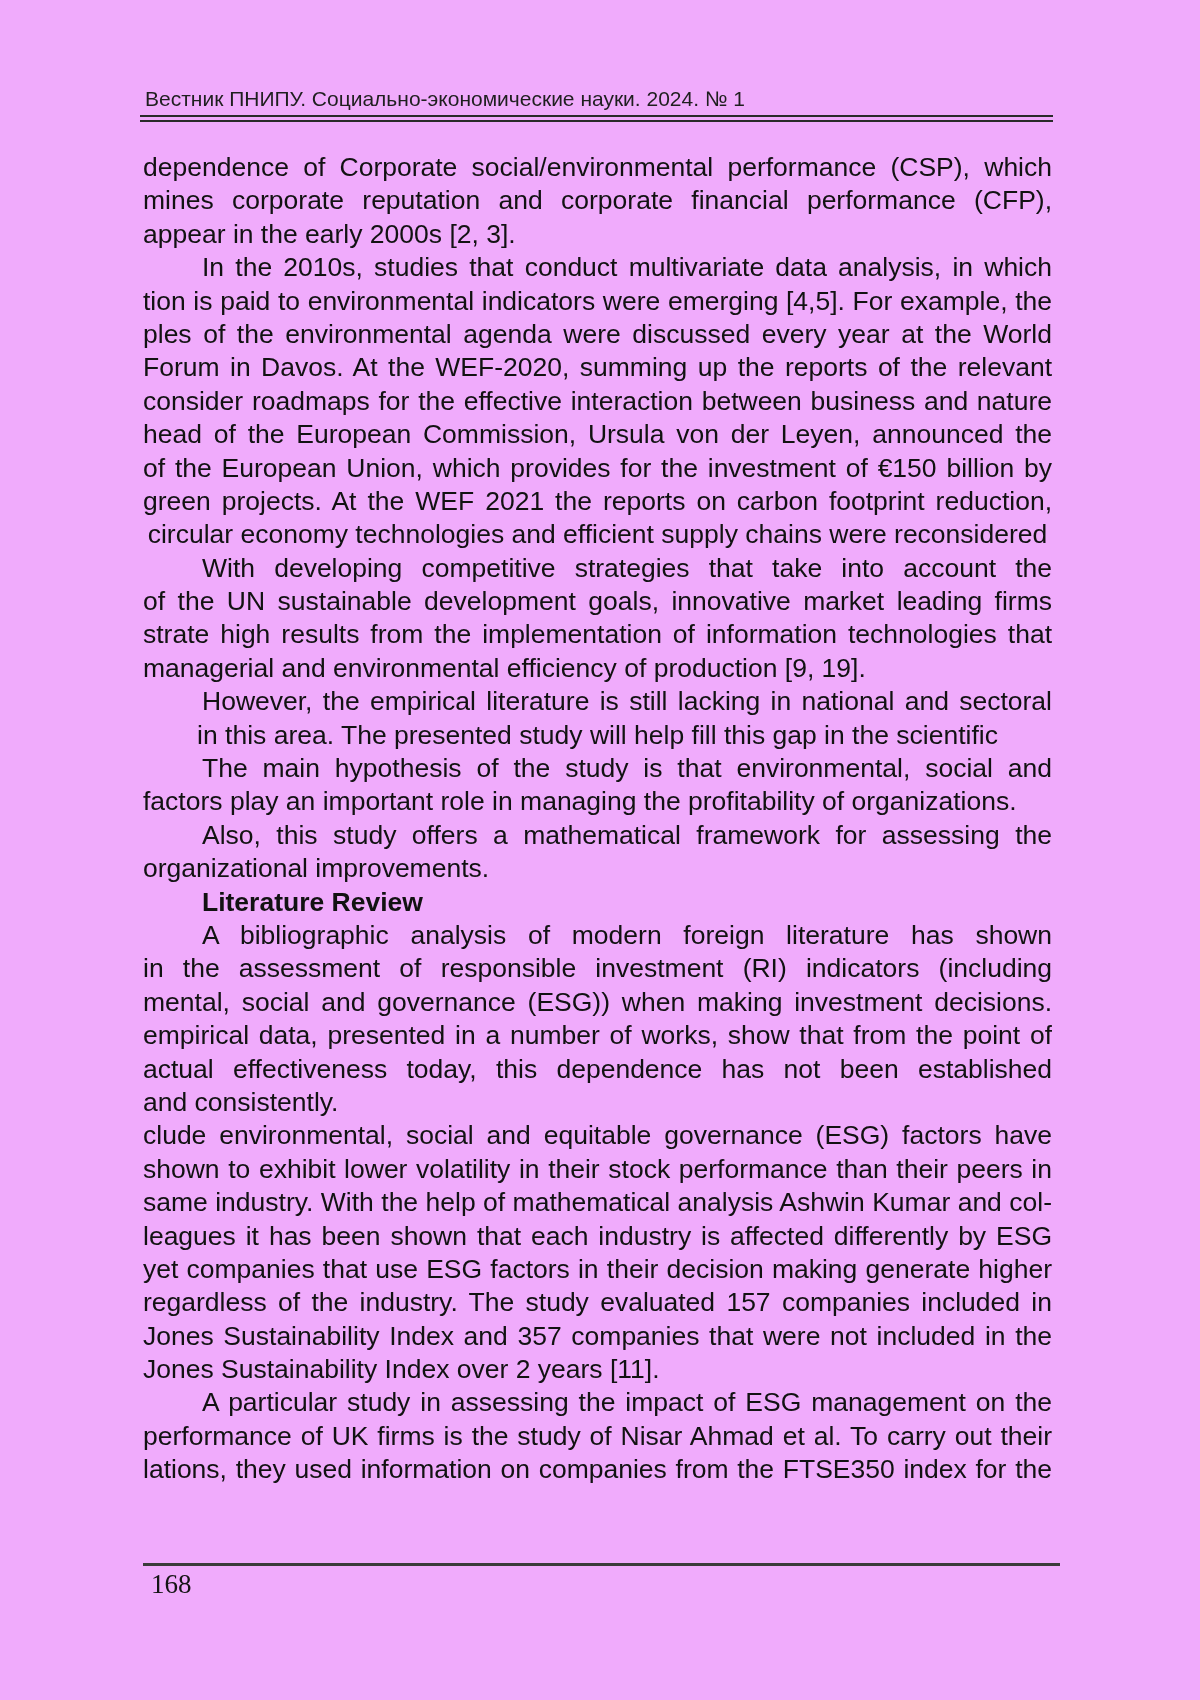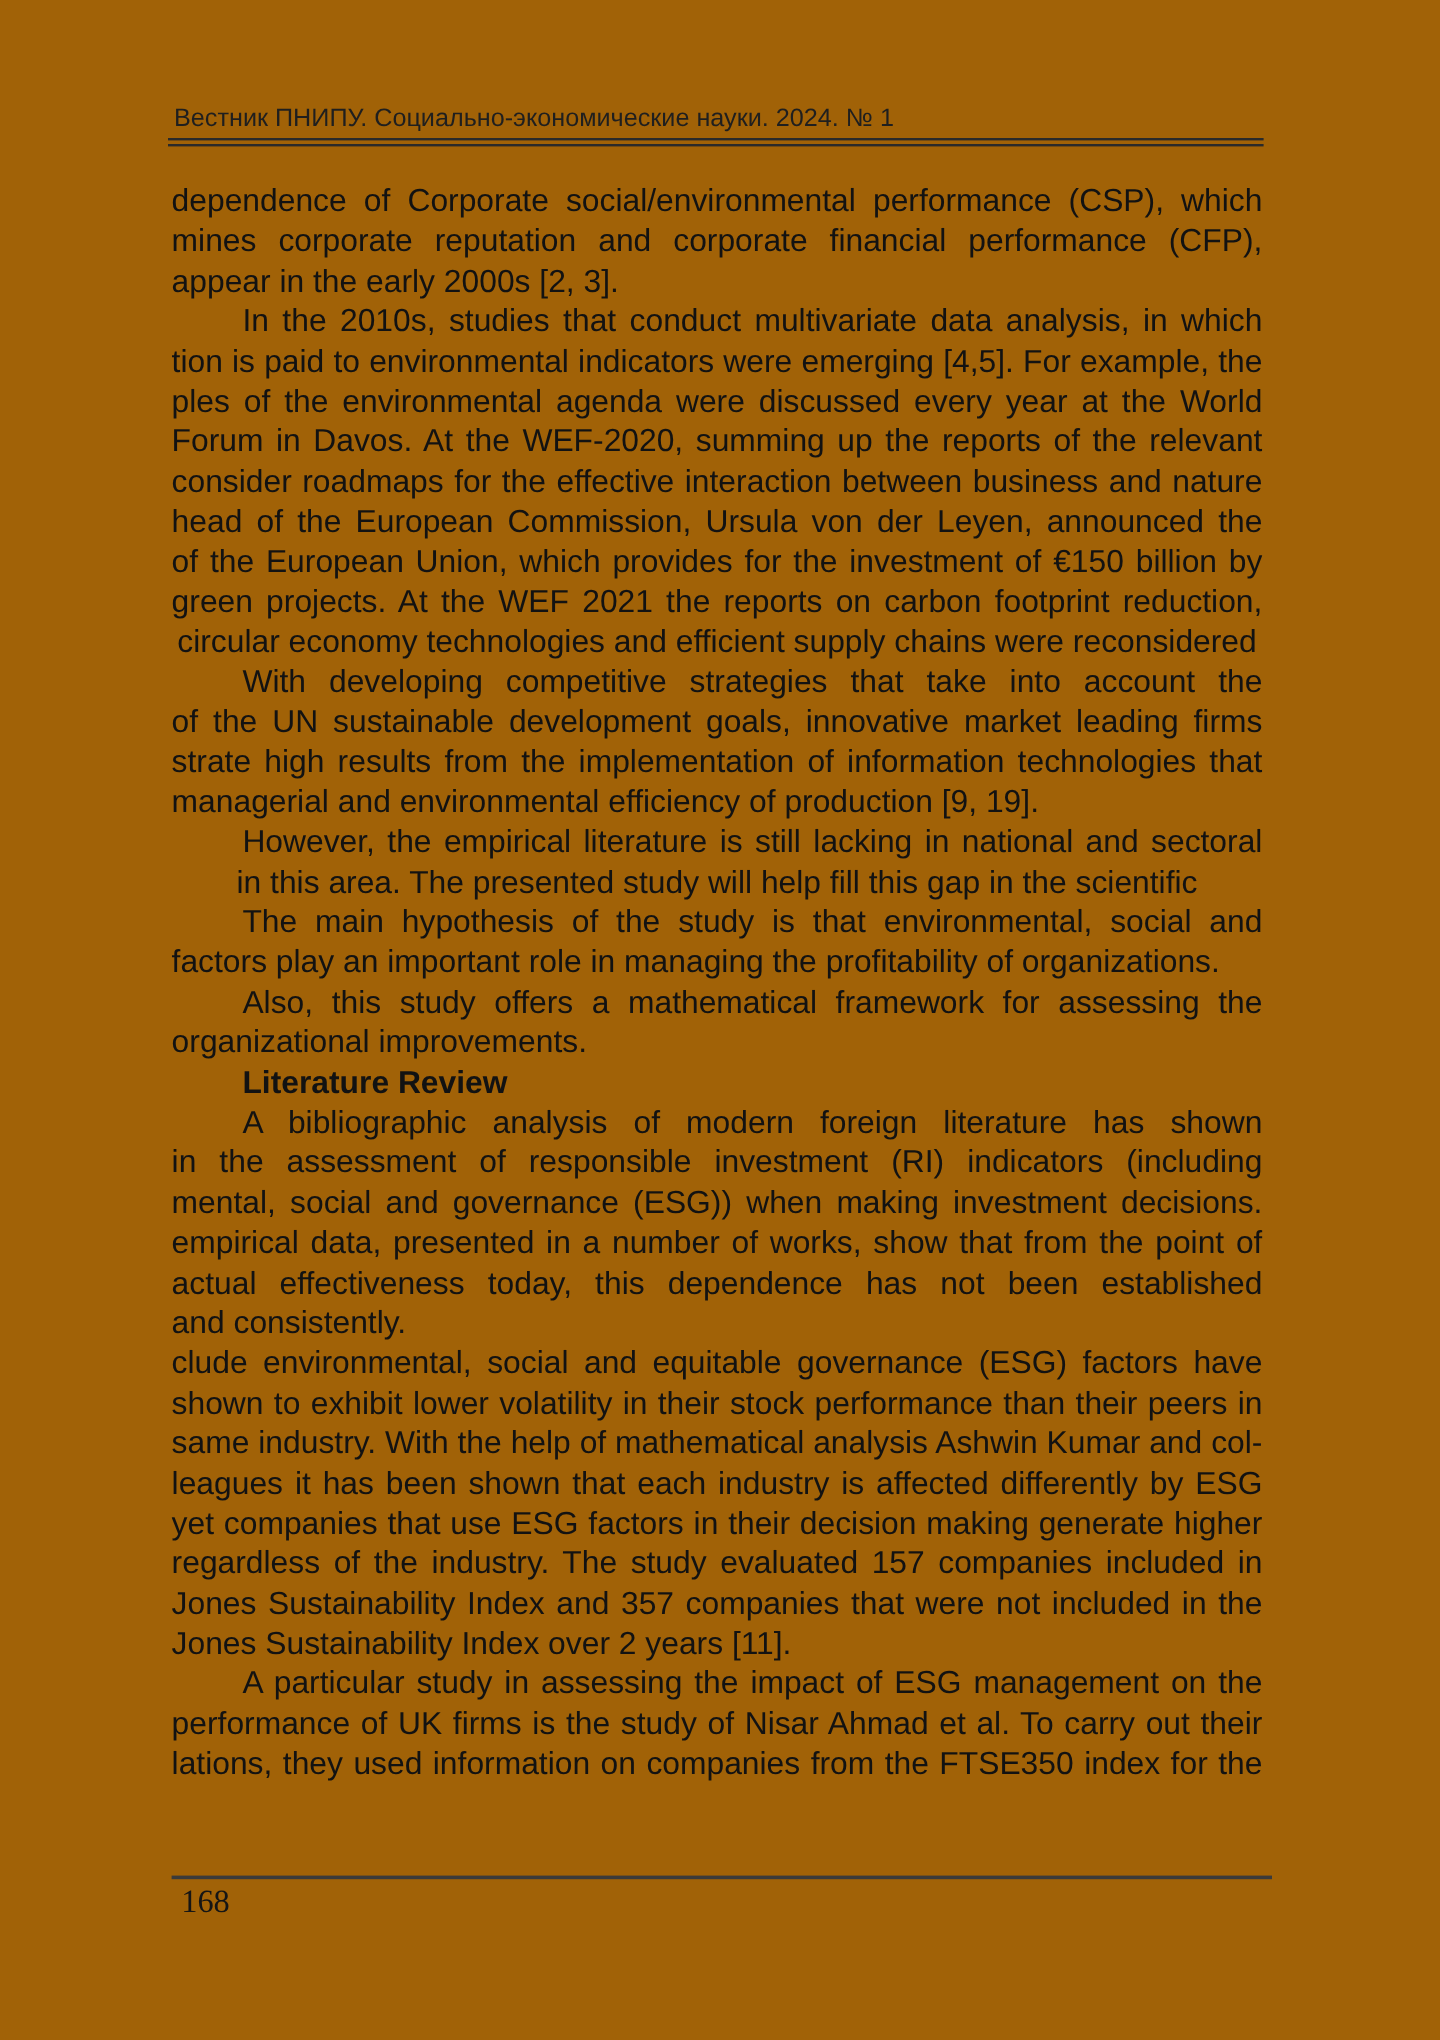--- a/index.html
+++ b/index.html
@@ -4,21 +4,21 @@
 <style>
   html, body {
     margin: 0;
     padding: 0;
     background: #ffffff;
   }
   .page {
     position: relative;
     width: 1200px;
     height: 1700px;
-    background: #a16207;
+    background: #f0abfc;
     overflow: hidden;
     color: #151515;
   }
   .running-header {
     position: absolute;
     left: 145px;
     top: 88px;
     width: 908px;
     font-family: "Liberation Sans", "DejaVu Sans", sans-serif;
     font-size: 21px;

